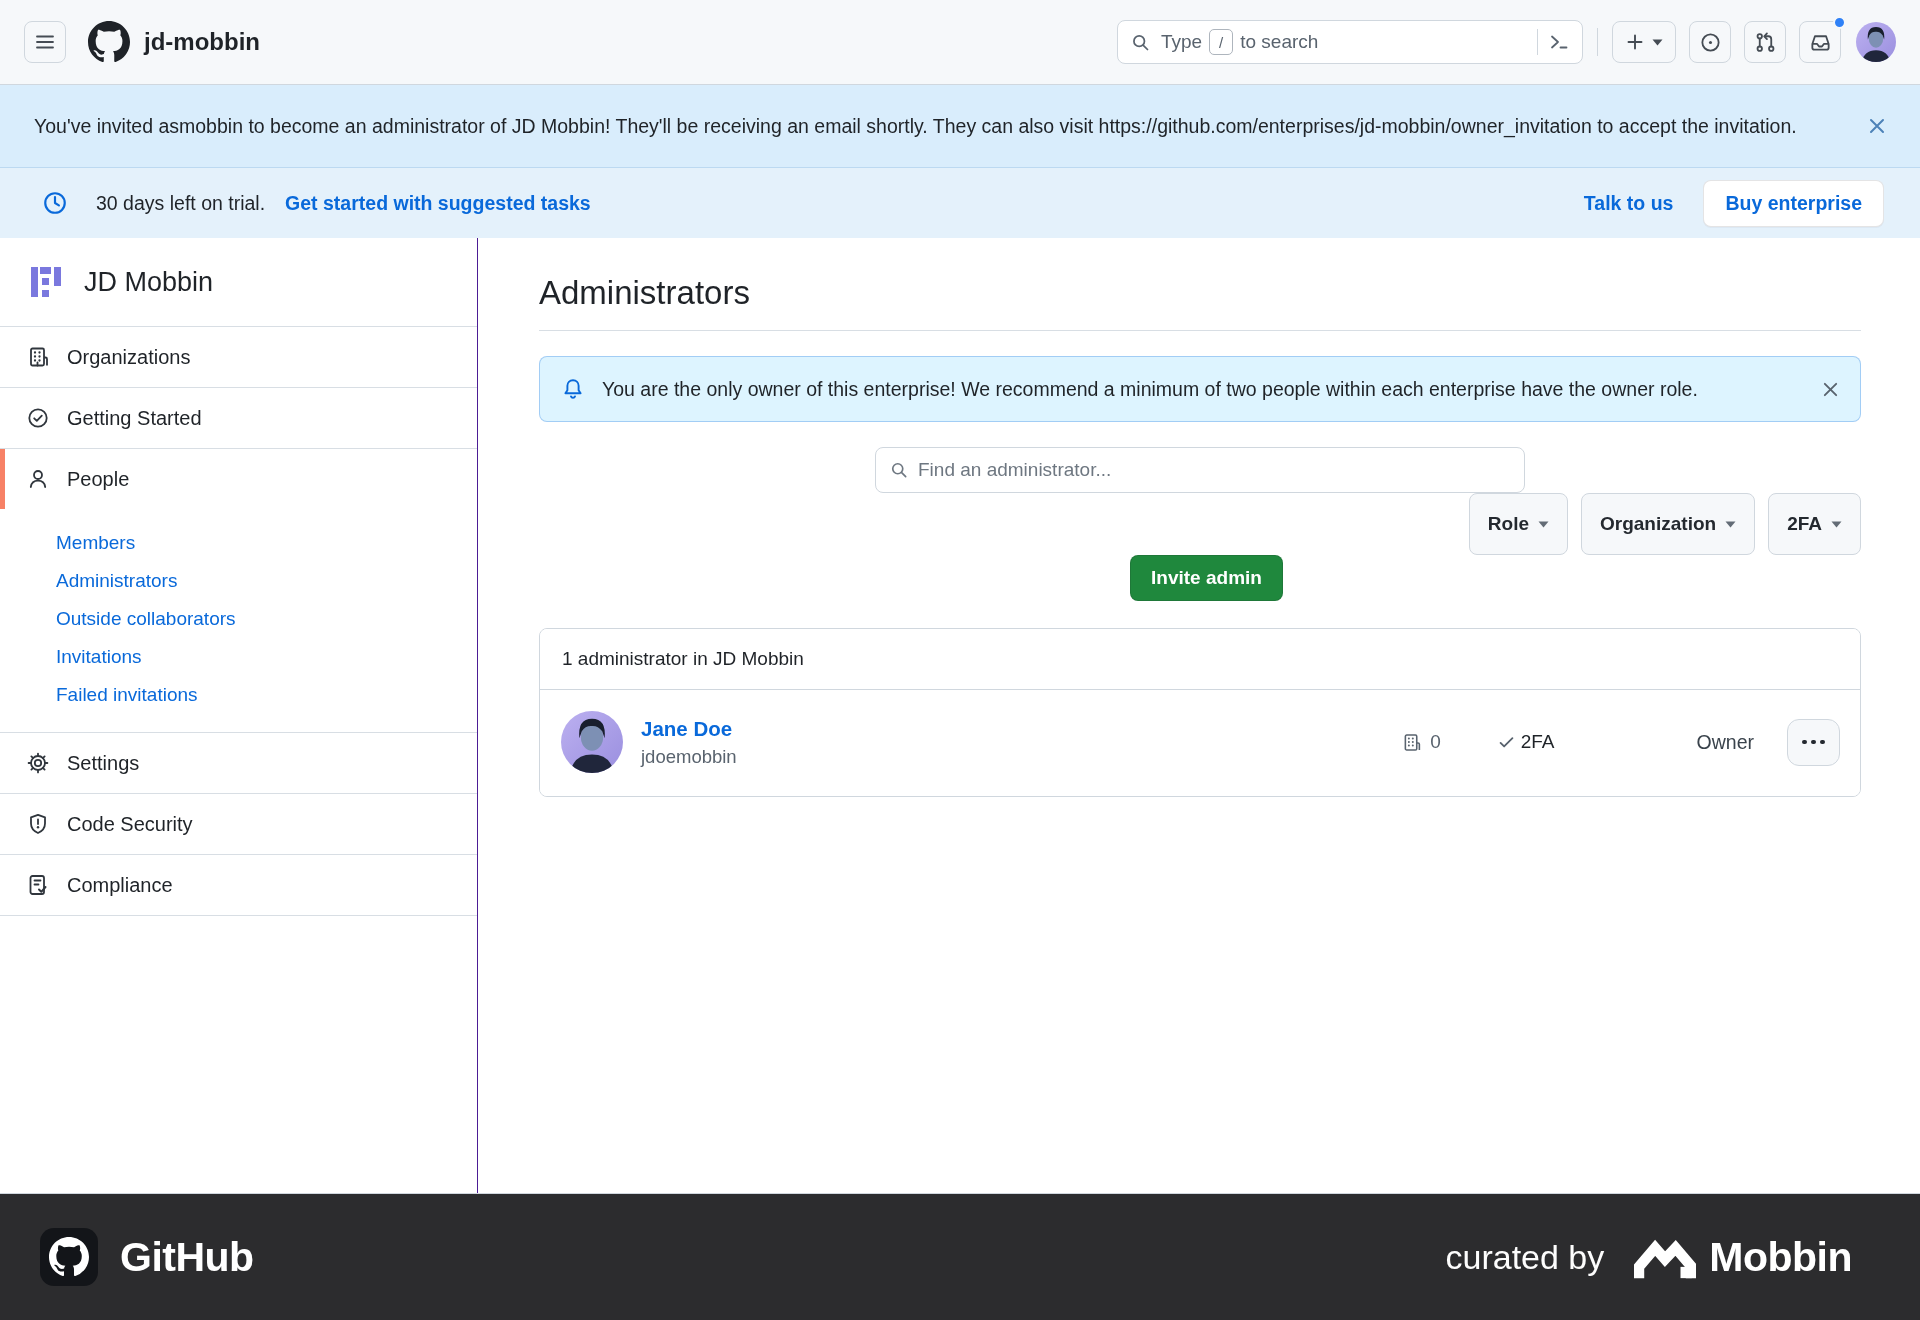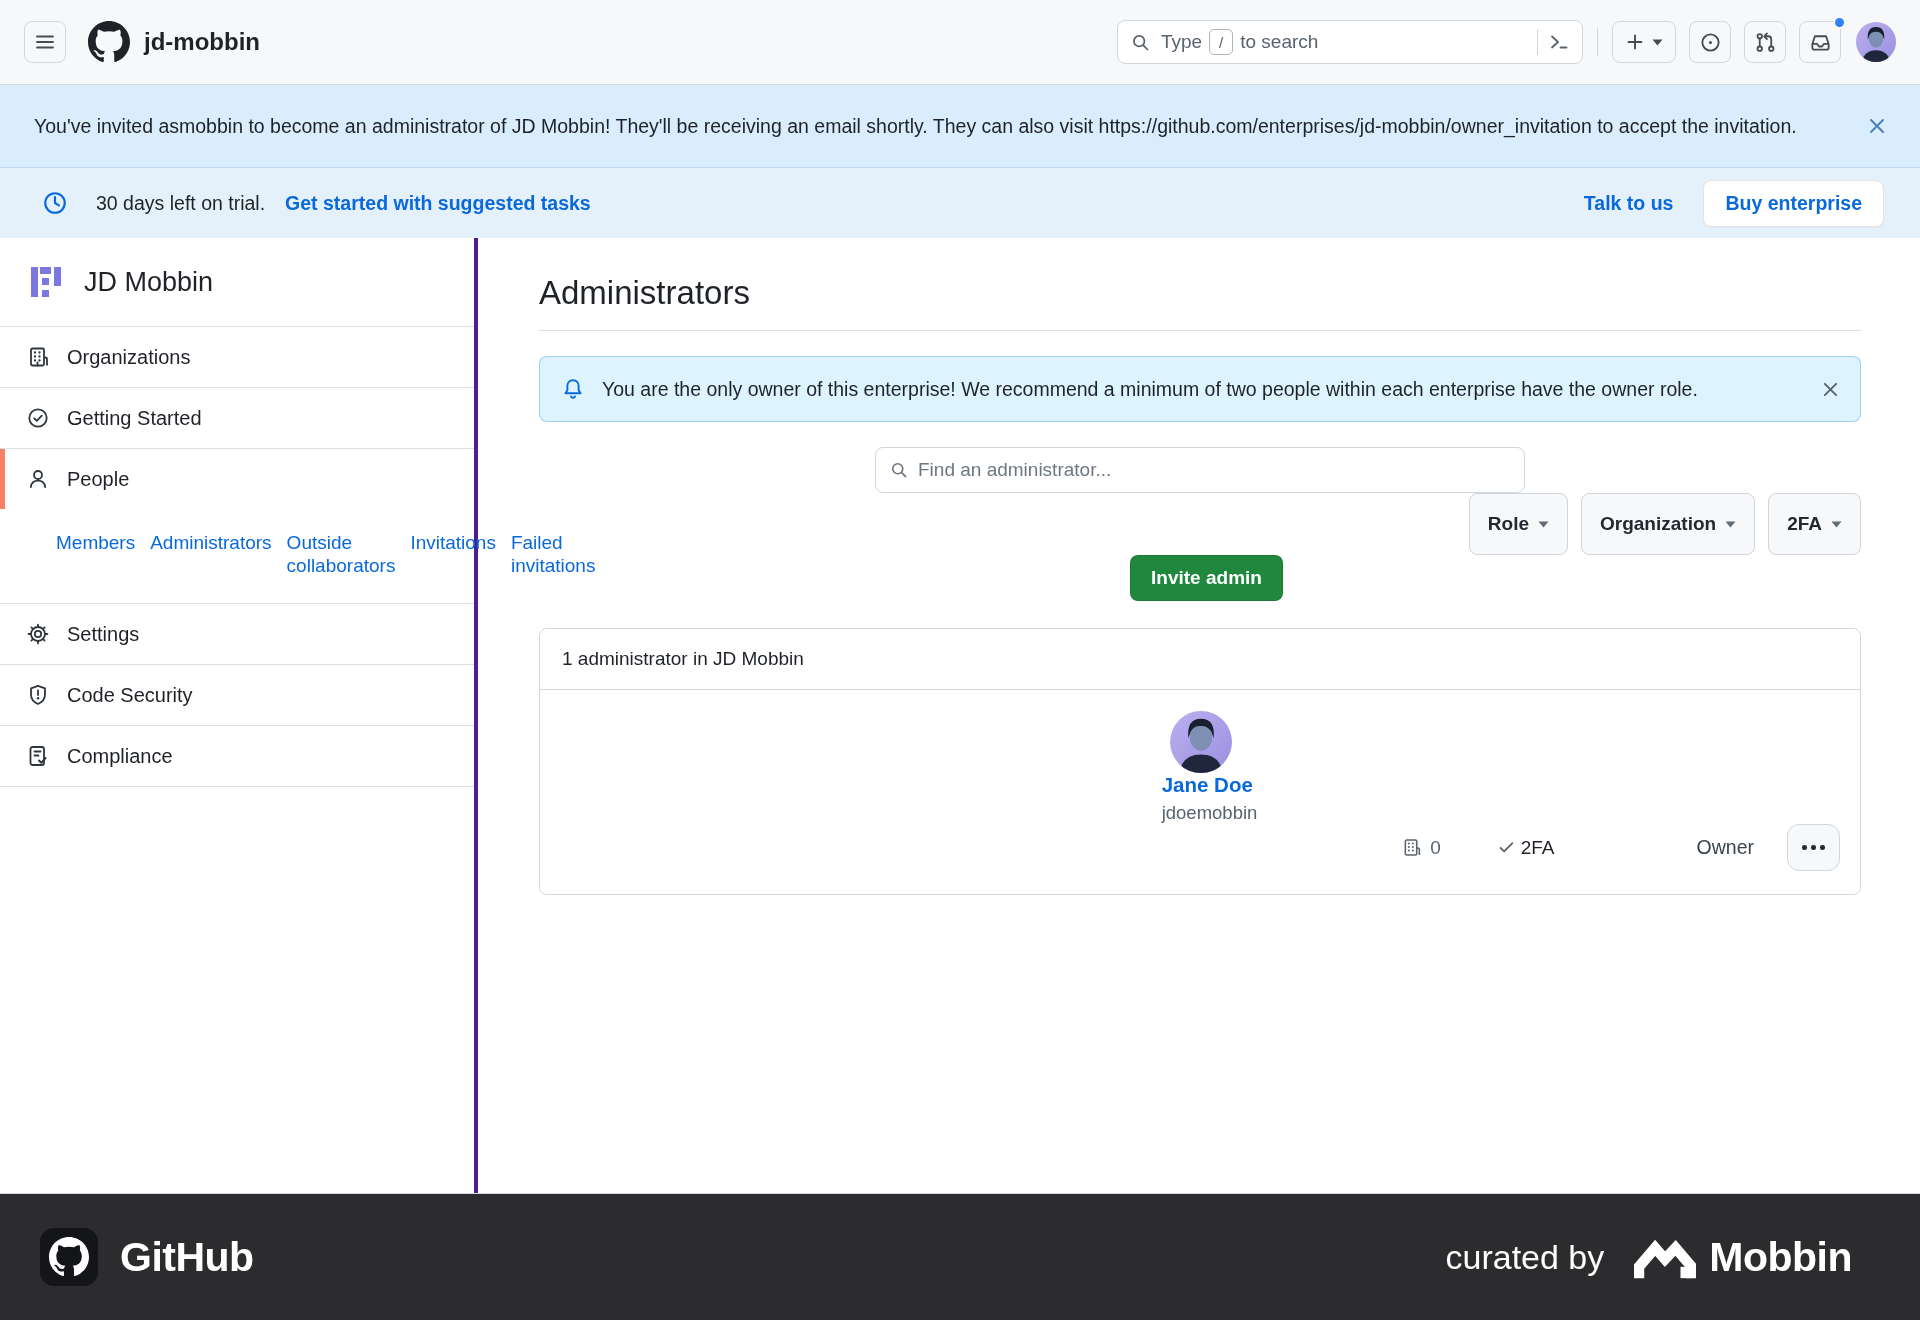--- a/index.html
+++ b/index.html
@@ -44,29 +44,29 @@
     padding:0 36px 0 42px; font-size:19.5px; }
   .trial-status { margin-left:28px; color:#1f2328; }
   .trial-link { margin-left:20px; color:#0969da; font-weight:600; cursor:pointer; }
   .talk-link { margin-left:auto; color:#0969da; font-weight:700; cursor:pointer; }
   .buy-btn { margin-left:30px; background:#ffffff; color:#0969da; font-weight:700;
     font-size:19.5px; border:1px solid rgba(31,35,40,0.12); border-radius:8px;
     padding:11px 21px; cursor:pointer; box-shadow:0 1px 0 rgba(31,35,40,0.04); }
 
   
   .shell { display:flex; height:956px; border-bottom:1px solid #d0d7de; }
-  .sidebar { width:478px; flex:none; border-right:4px solid #4c1d95; background:#fff; }
+  .sidebar { width:478px; flex:none; border-right:1px solid #4c1d95; background:#fff; }
   .sb-logo { display:flex; align-items:center; gap:18px; padding:24px 26px; height:88px; }
   .ent-name { font-size:27px; font-weight:500; color:#1f2328; }
   .sb-item { height:61px; display:flex; align-items:center; gap:17px; padding:0 26px;
     border-top:1px solid #d8dee4; font-size:20px; color:#1f2328; position:relative; cursor:pointer; }
   .sb-item .nav-ic { color:#30363d; flex:none; }
   .sb-item.selected::before { content:""; position:absolute; left:0; top:0; bottom:0;
     width:5px; background:#f78166; }
-  .sb-subnav { padding:22px 0 26px 56px; display:flex; flex-direction:row; gap:15px; }
+  .sb-subnav { padding:22px 0 26px 56px; display:flex; flex-direction:column; gap:15px; }
   .sb-sublink { font-size:19px; color:#0969da; cursor:pointer; line-height:23px; }
   .sb-bottom-end { border-top:1px solid #d8dee4; height:0; }
 
   
   .main { flex:1; padding:36px 59px 0 61px; }
   .page-title { font-size:33px; font-weight:400; color:#1f2328; }
   .title-rule { border:none; border-top:1px solid #d8dee4; margin-top:18px; }
   .notice { margin-top:25px; height:66px; display:flex; align-items:center;
     background:#ddf4ff; border:1px solid rgba(9,105,218,0.28); border-radius:8px;
     padding:0 21px; font-size:19.5px; color:#1f2328; }
@@ -83,21 +83,21 @@
     font-family:"Liberation Sans", sans-serif; font-size:19px; font-weight:600; color:#24292f;
     display:flex; align-items:center; gap:9px; padding:0 18px; cursor:pointer; }
   .btn .caret { color:#636c76; }
   .btn-invite { margin-left:13px; height:46px; background:#1f883d; color:#fff;
     border:1px solid rgba(31,35,40,0.15); border-radius:8px; font-size:19px; font-weight:600;
     padding:0 20px; cursor:pointer; font-family:"Liberation Sans", sans-serif; }
 
   .list-box { margin-top:27px; border:1px solid #d0d7de; border-radius:8px; overflow:hidden; }
   .list-header { padding:19px 22px; font-size:19px; color:#1f2328;
     border-bottom:1px solid #d0d7de; background:#ffffff; }
-  .admin-row { display:flex; align-items:center; padding:21px 20px 23px 21px; background:#fff;flex-direction:column; }
+  .admin-row { display:flex; align-items:center; padding:21px 20px 23px 21px; background:#fff; }
   .row-avatar { width:62px; height:62px; }
   .row-id { margin-left:18px; }
   .row-name { font-size:20.5px; font-weight:700; color:#0969da; cursor:pointer; }
   .row-login { font-size:18.5px; color:#59636e; margin-top:5px; }
   .row-right { margin-left:auto; display:flex; align-items:center; }
   .org-count { display:flex; align-items:center; gap:8px; color:#59636e; font-size:19px; }
   .twofa { margin-left:56px; display:flex; align-items:center; gap:5px; font-size:19px; color:#1f2328; }
   .twofa .chk { color:#59636e; }
   .role-label { margin-left:142px; font-size:19.5px; color:#3a434c; }
   .kebab-btn { margin-left:33px; width:53px; height:47px; border:1px solid #d0d7de;

